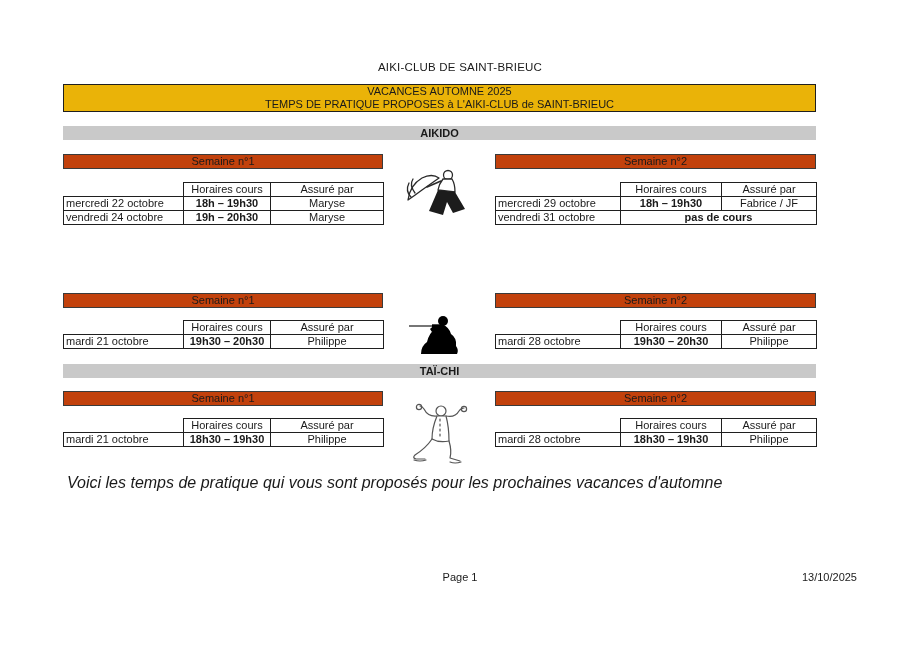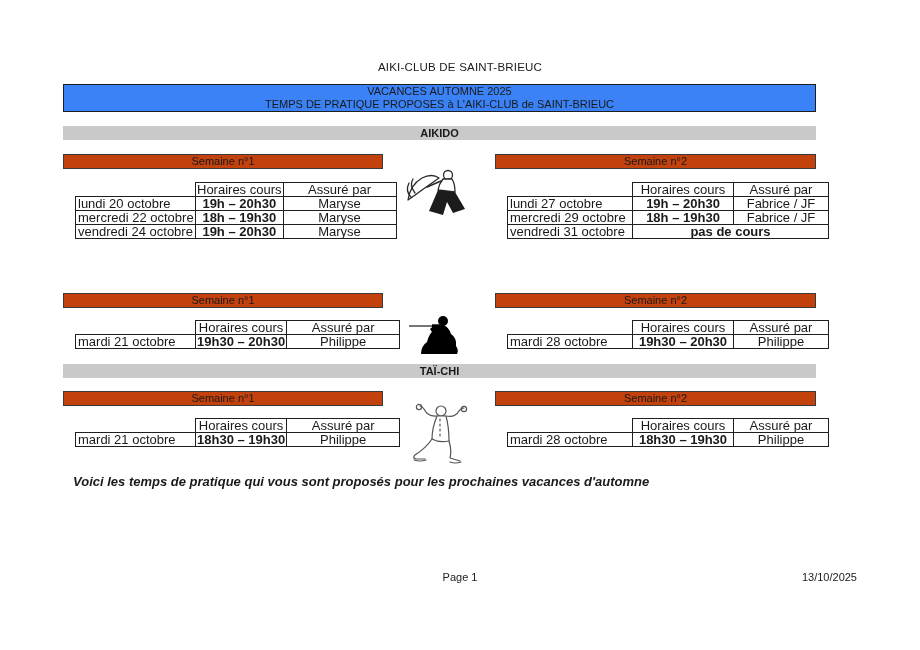--- a/index.html
+++ b/index.html
@@ -7,48 +7,48 @@
     position:relative; width:920px; height:650px; background:#ffffff;
     font-family:"Liberation Sans", sans-serif; color:#1a1a1a; overflow:hidden;
   }
   .doc-title {
     position:absolute; top:61px; left:0; width:920px; text-align:center;
     font-size:11.5px; letter-spacing:0.2px;
   }
   .header-box {
     position:absolute; top:84px; left:63px; width:751px;
     border:1px solid #1f1f1f; text-align:center; font-size:11px; line-height:13px;
-    padding:0; background:#3b82f6;
+    padding:0; background:#eab308;
   }
   .bar {
     position:absolute; left:63px; width:753px; height:14px; background:#c9c9c9;
     text-align:center; font-size:11px; font-weight:bold; line-height:14px;
   }
   .week-box {
     position:absolute; box-sizing:border-box; height:15px;
     border:1.5px solid #3a3a3a; background:#c2410c; text-align:center;
     font-size:11px; line-height:12px;
   }
   .week-box.wleft  { left:63px;  width:320px; }
   .week-box.wright { left:495px; width:321px; }
   table.tbl {
     position:absolute; border-collapse:collapse; table-layout:fixed;
-    font-size:13px; background:transparent;margin-left:12px;
+    font-size:11px; background:transparent;
   }
   table.tbl td {
     border:1px solid #1f1f1f; height:13px; padding:0 1px; text-align:center;
     line-height:13px; white-space:nowrap; overflow:hidden;
   }
   table.tbl td.date { text-align:left; padding-left:2px; }
   table.tbl td.time, table.tbl td.nc { font-weight:bold; }
   table.tbl td.ghost { border:none; }
   .icon { position:absolute; }
   .note {
-    position:absolute; left:73px; top:474px; font-size:13px;
-    font-weight:bold; font-style:italic;
+    position:absolute; left:67px; top:474px; font-size:16px;
+    font-weight:normal; font-style:italic;
   }
   .page-number { position:absolute; top:571px; left:0; width:920px; text-align:center; font-size:11px; }
   .footer-date { position:absolute; top:571px; right:63px; font-size:11px; }
 </style>
 </head>
 <body>
 
 <div class="page">
 
   <div class="doc-title">AIKI-CLUB DE SAINT-BRIEUC</div>
@@ -74,25 +74,20 @@
         <col style="width:87px">
         <col style="width:113px">
       </colgroup>
     <tbody>
         <tr>
       <td class="ghost"></td>
       <td>Horaires cours</td>
       <td>Assuré par</td>
     </tr>
     <tr>
-      <td class="date">lundi 20 octobre</td>
-      <td class="time">19h – 20h30</td>
-      <td>Maryse</td>
-    </tr>
-    <tr>
       <td class="date">mercredi 22 octobre</td>
       <td class="time">18h – 19h30</td>
       <td>Maryse</td>
     </tr>
     <tr>
       <td class="date">vendredi 24 octobre</td>
       <td class="time">19h – 20h30</td>
       <td>Maryse</td>
     </tr>
   </tbody>
@@ -102,25 +97,20 @@
     <colgroup>
         <col style="width:125px">
         <col style="width:101px">
         <col style="width:95px">
       </colgroup>
     <tbody>
         <tr>
       <td class="ghost"></td>
       <td>Horaires cours</td>
       <td>Assuré par</td>
-    </tr>
-    <tr>
-      <td class="date">lundi 27 octobre</td>
-      <td class="time">19h – 20h30</td>
-      <td>Fabrice / JF</td>
     </tr>
     <tr>
       <td class="date">mercredi 29 octobre</td>
       <td class="time">18h – 19h30</td>
       <td>Fabrice / JF</td>
     </tr>
     <tr>
       <td class="date">vendredi 31 octobre</td>
       <td class="nc" colspan="2">pas de cours</td>
     </tr>

